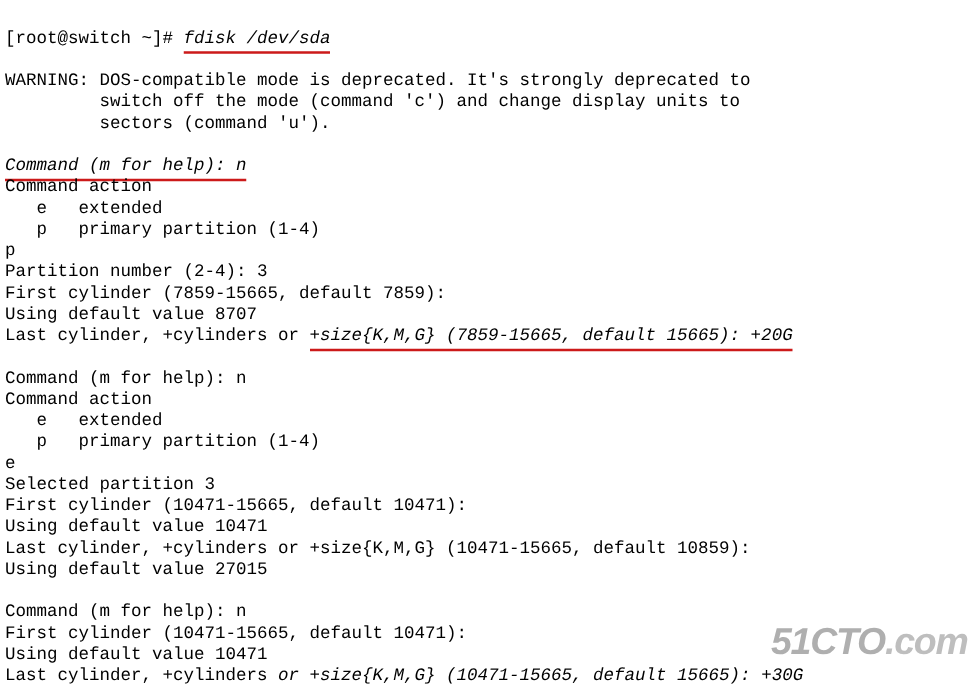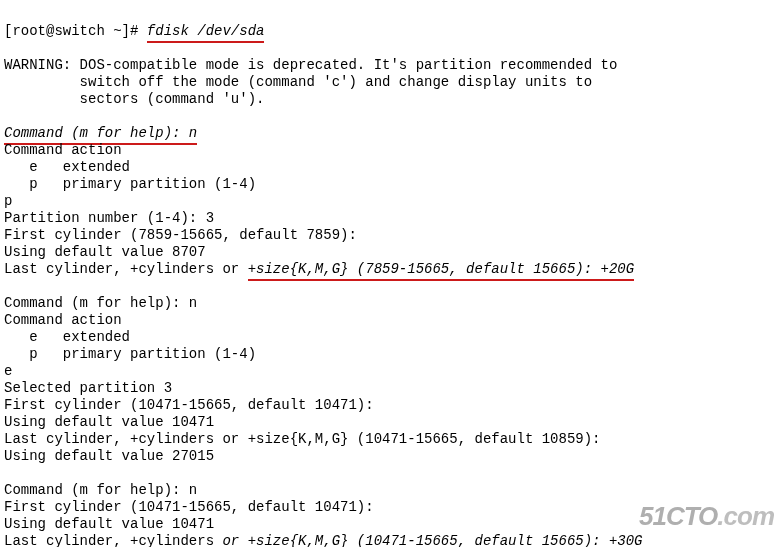--- a/index.html
+++ b/index.html
@@ -31,21 +31,21 @@
     right: 10px;
     bottom: 18px;
     text-align: right;
     color: #7a7a7a;
     font-family: Arial, Helvetica, sans-serif;
     line-height: 1;
     opacity: 0.55;
     pointer-events: none;
   }
   .watermark .wm-main {
-    font-size: 26px;
+    font-size: 30px;
     font-weight: 700;
     font-style: italic;
     letter-spacing: -1px;
     color: #6e6e6e;
     margin-left: 11px;
   }
   .watermark .wm-main .dot {
     color: #8a8a8a;
   }
   .watermark .wm-sub {
@@ -61,30 +61,30 @@
     margin-left: 4px;
     color: #8a8a8a;
   }
 </style>
 </head>
 <body>
 
 <div class="terminal">
 <span><span>[root@switch ~]# </span><span class="underline-red">fdisk /dev/sda</span></span>
 
-<span>WARNING: DOS-compatible mode is deprecated. It's partition recommended to</span>
+<span>WARNING: DOS-compatible mode is deprecated. It's strongly deprecated to</span>
 <span>         switch off the mode (command 'c') and change display units to</span>
 <span>         sectors (command 'u').</span>
 
 <span><span class="underline-red"><span>Command (m for help): </span><span>n</span></span></span>
 <span>Command action</span>
 <span>   e   extended</span>
 <span>   p   primary partition (1-4)</span>
 <span>p</span>
-<span>Partition number (1-4): 3</span>
+<span>Partition number (2-4): 3</span>
 <span>First cylinder (7859-15665, default 7859):</span>
 <span>Using default value 8707</span>
 <span><span>Last cylinder, +cylinders or </span><span class="underline-red">+size{K,M,G} (7859-15665, default 15665): +20G</span></span>
 
 <span>Command (m for help): n</span>
 <span>Command action</span>
 <span>   e   extended</span>
 <span>   p   primary partition (1-4)</span>
 <span>e</span>
 <span>Selected partition 3</span>

